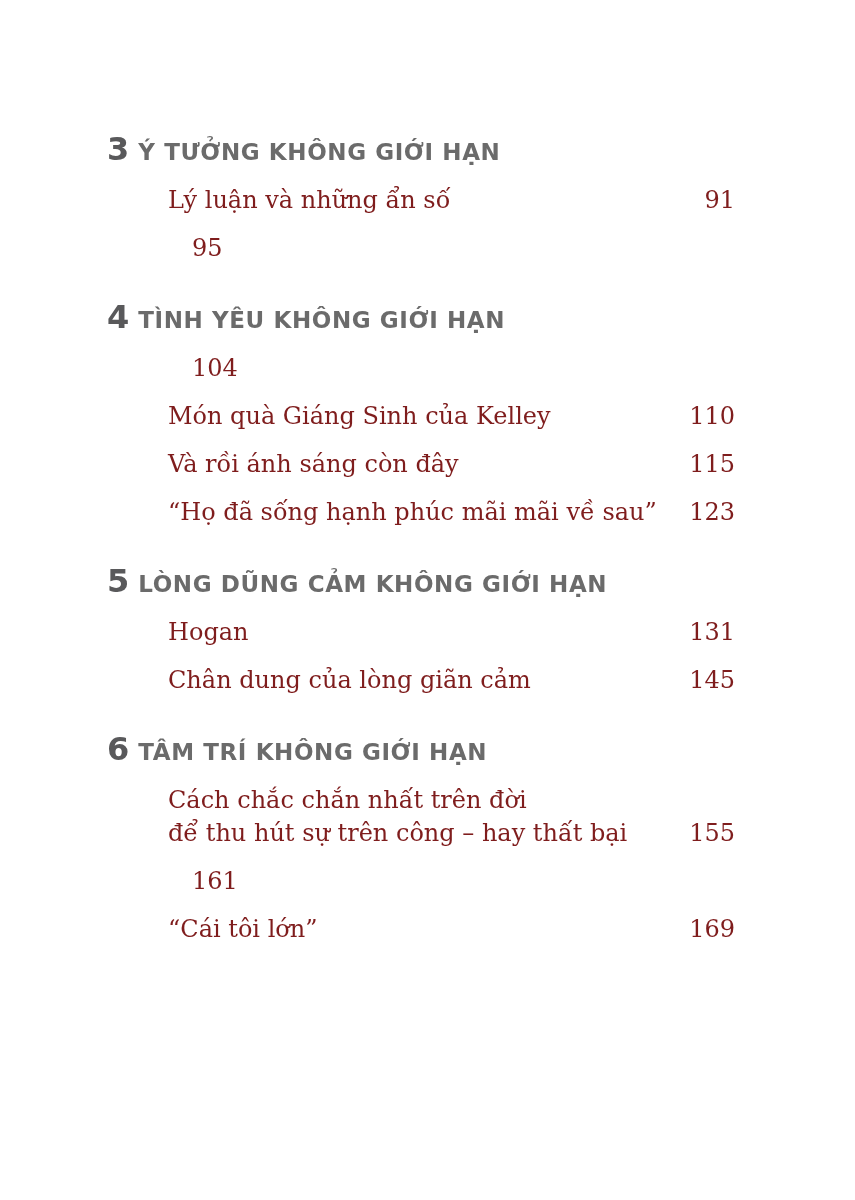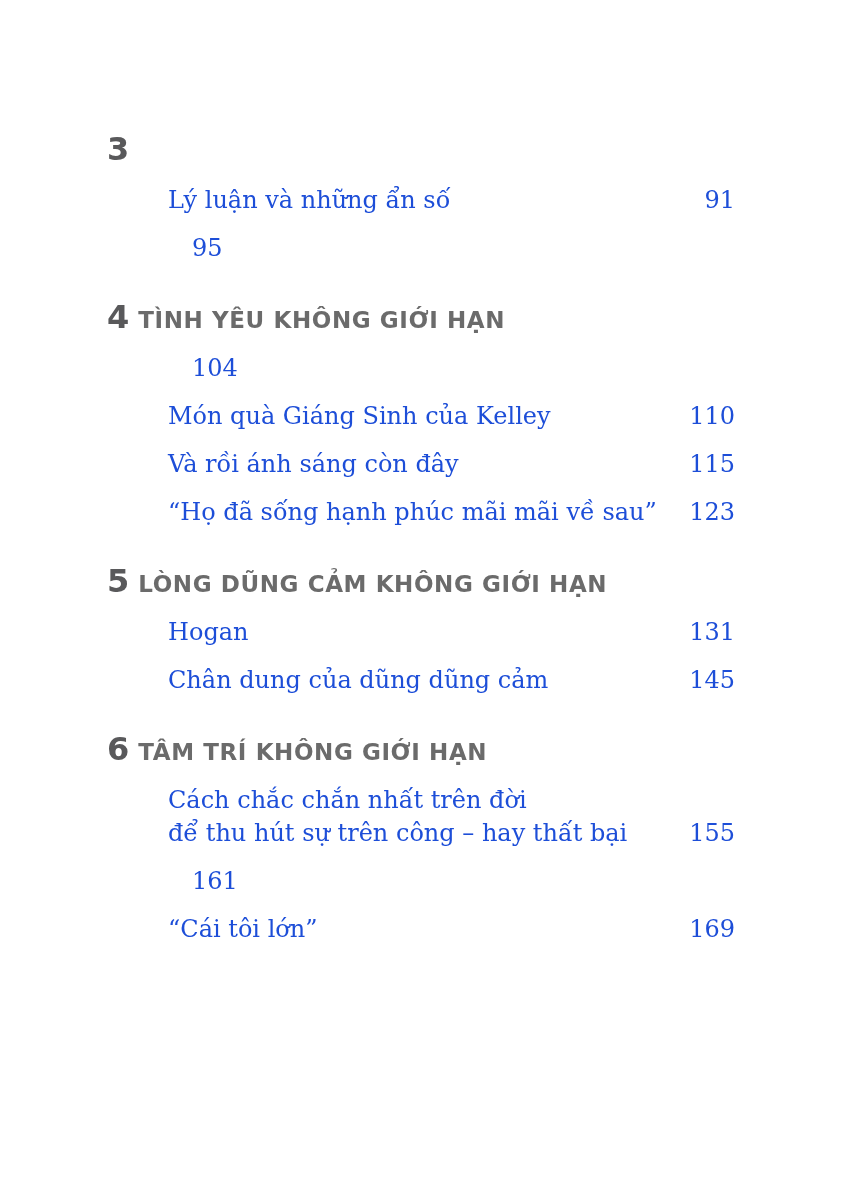--- a/index.html
+++ b/index.html
@@ -46,37 +46,38 @@
     color: #6b6b6b;
   }
   .toc-entry {
     display: flex;
     justify-content: space-between;
     align-items: flex-end;
     padding-left: 61px;
     margin-bottom: 15px;
     font-size: 24px;
     line-height: 33px;
-    color: #1d4ed8;
+    color: #7f1d1d;
   }
   .entry-title {
     white-space: pre-line;
   }
   .entry-page {
     margin-left: 24px;
     flex-shrink: 0;
   }
 </style>
 </head>
 <body>
 
 <div class="toc">
     <div class="toc-section">
       <div class="section-heading">
         <span class="section-number">3</span>
+        <span class="section-title">Ý TƯỞNG KHÔNG GIỚI HẠN</span>
       </div>
       <div class="toc-entry">
         <span class="entry-title">Lý luận và những ẩn số</span>
         <span class="entry-page">91</span>
       </div>
       <div class="toc-entry">
         <span class="entry-page">95</span>
       </div>
     </div>
     <div class="toc-section">
@@ -103,21 +104,21 @@
     <div class="toc-section">
       <div class="section-heading">
         <span class="section-number">5</span>
         <span class="section-title">LÒNG DŨNG CẢM KHÔNG GIỚI HẠN</span>
       </div>
       <div class="toc-entry">
         <span class="entry-title">Hogan</span>
         <span class="entry-page">131</span>
       </div>
       <div class="toc-entry">
-        <span class="entry-title">Chân dung của dũng dũng cảm</span>
+        <span class="entry-title">Chân dung của lòng giãn cảm</span>
         <span class="entry-page">145</span>
       </div>
     </div>
     <div class="toc-section">
       <div class="section-heading">
         <span class="section-number">6</span>
         <span class="section-title">TÂM TRÍ KHÔNG GIỚI HẠN</span>
       </div>
       <div class="toc-entry">
         <span class="entry-title">Cách chắc chắn nhất trên đời

